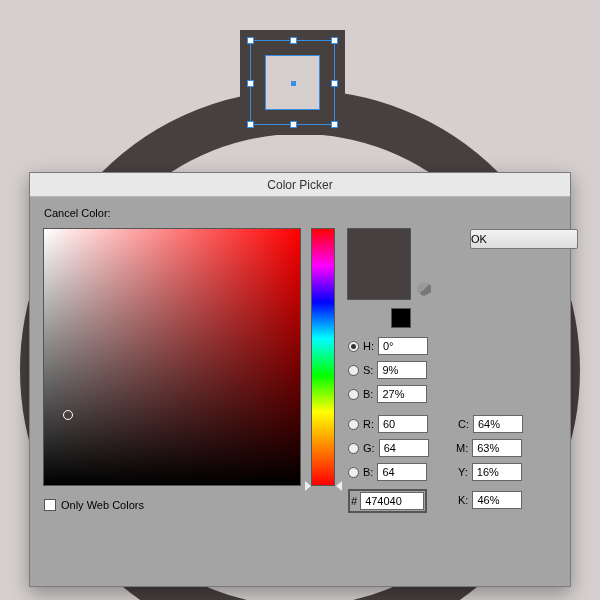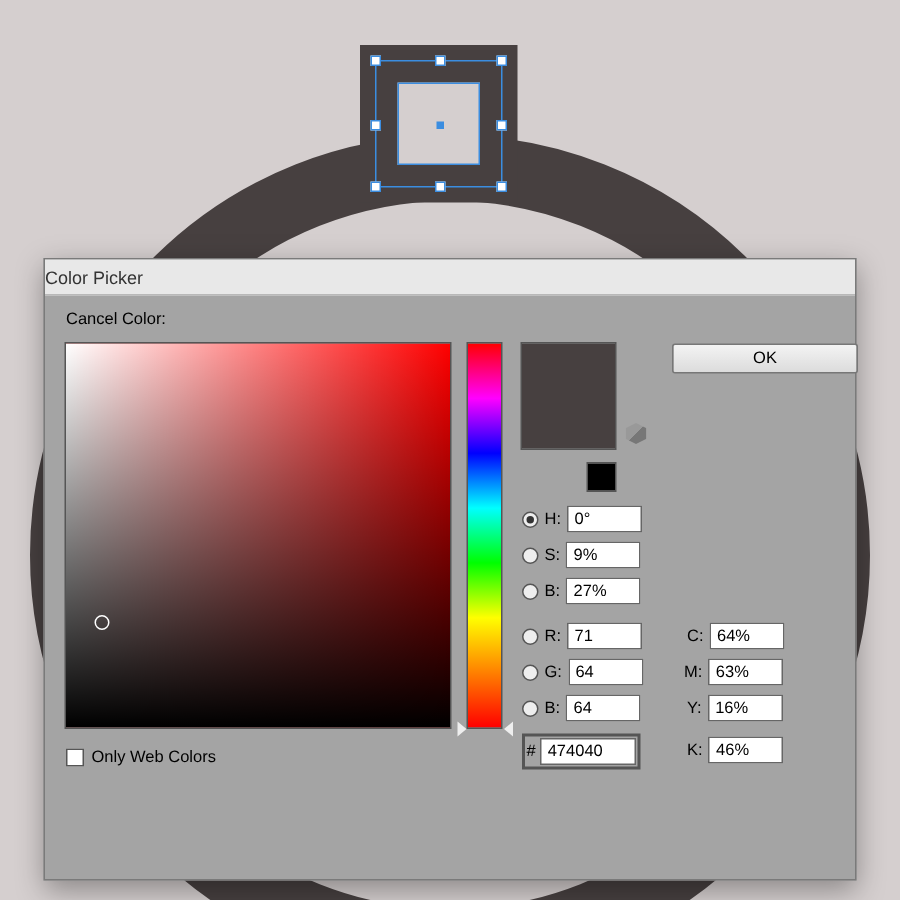--- a/index.html
+++ b/index.html
@@ -50,21 +50,21 @@
     position: absolute;
     left: 29px; top: 172px;
     width: 542px; height: 415px;
     background: #a4a4a4;
     border: 1px solid #7a7a7a;
     box-shadow: 0 6px 18px rgba(0,0,0,0.35);
   }
   .titlebar {
     height: 24px; background: #e8e8e8;
     border-bottom: 1px solid #b8b8b8;
-    line-height: 24px;
+    text-align: center; line-height: 24px;
     color: #333; font-size: 12px;
   }
   .content { position: relative; padding: 12px 14px; height: 390px; }
   .lbl { color: #000; }
 
   .sv-field {
     position: absolute; left: 14px; top: 32px;
     width: 256px; height: 256px;
     background:
       linear-gradient(to top, #000, rgba(0,0,0,0)),
@@ -107,24 +107,24 @@
     width: 14px; height: 14px;
   }
   .cube::before {
     content:""; position:absolute; inset:0;
     background:
       linear-gradient(135deg,#999 0 50%, #777 50% 100%);
     clip-path: polygon(50% 0,100% 25%,100% 75%,50% 100%,0 75%,0 25%);
   }
 
   .btn {
-    position: absolute; left: 418px; width: 124px; height: 20px;
+    position: absolute; left: 440px; width: 108px; height: 20px;
     background: linear-gradient(#f3f3f3,#dcdcdc);
     border: 1px solid #777; border-radius: 2px;
-    text-align: center; line-height: 18px; color:#000;
+    line-height: 18px; color:#000;
     font-size: 11px;
   }
   .btn-ok{top:32px} .btn-cancel{top:58px} .btn-sw{top:84px}
 
   .row { position: absolute; display: flex; align-items: center; gap: 4px; }
   .radio { width: 11px; height: 11px; border: 1px solid #555; border-radius: 50%; background: #eee; display:inline-block; position:relative;}
   .radio.sel::after{content:"";position:absolute;left:2px;top:2px;width:5px;height:5px;background:#333;border-radius:50%;}
   .fld {
     background: #fff; border: 1px solid #666;
     height: 18px; padding: 0 4px; line-height: 16px;
@@ -184,21 +184,21 @@
     </div>
     <div class="row" style="left:318px;top:188px">
       <span class="radio"></span>
       <span class="lbl">B:</span>
       <span class="fld">27%</span>
     </div>
 
     <div class="row" style="left:318px;top:218px">
       <span class="radio"></span>
       <span class="lbl">R:</span>
-      <span class="fld">71</span>
+      <span class="fld">60</span>
     </div>
     <div class="row" style="left:318px;top:242px">
       <span class="radio"></span>
       <span class="lbl">G:</span>
       <span class="fld">64</span>
     </div>
     <div class="row" style="left:318px;top:266px">
       <span class="radio"></span>
       <span class="lbl">B:</span>
       <span class="fld">64</span>

